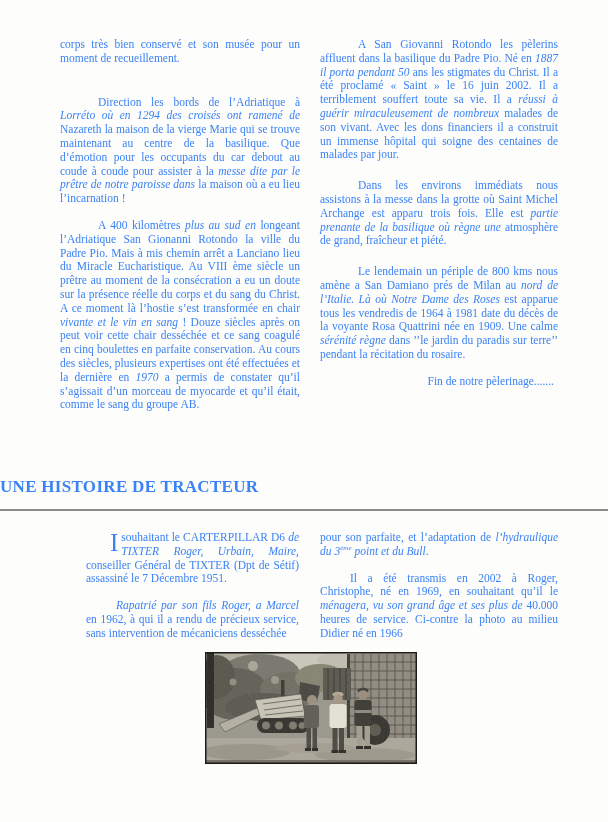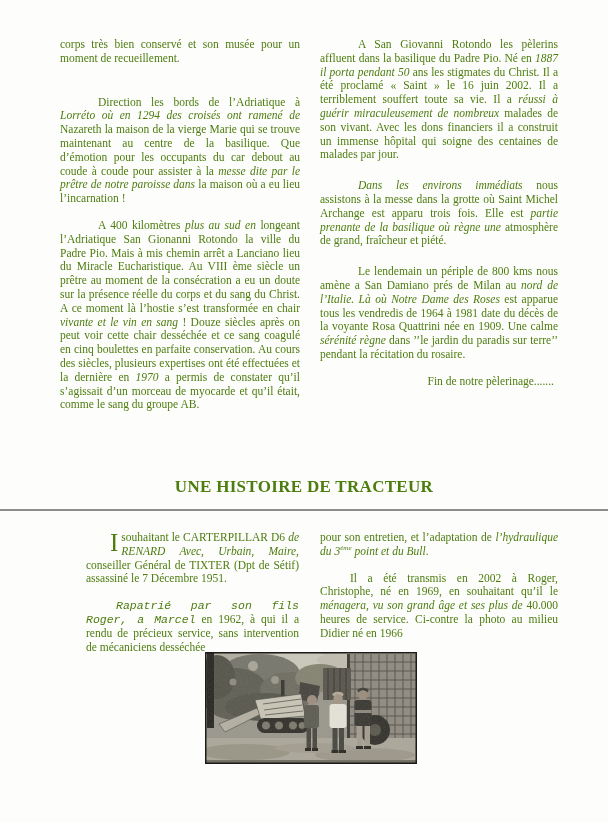--- a/index.html
+++ b/index.html
@@ -3,34 +3,34 @@
 <meta charset="utf-8">
 <style>
   html,body{margin:0;padding:0;background:#d9d9d9;}
   .page{
     position:relative;
     width:608px;height:822px;
     margin:0 auto;
     background:#fdfdfb;
     overflow:hidden;
     font-family:"Liberation Serif","DejaVu Serif",serif;
-    color:#4d7c0f;
+    color:#3b82f6;
   }
   .col{position:absolute;font-size:11.5px;line-height:13.8px;text-align:justify;}
   .col p{margin:0 0 13px 0;}
   .col p.mb-lg{margin-bottom:30px;}
   .col p.mb-md{margin-bottom:17px;}
   .indent{text-indent:38px;}
   .indent-sm{text-indent:30px;}
   .pilgrim-left{left:60px;top:38px;width:240px;}
   .pilgrim-right{left:320px;top:38px;width:238px;}
   .signoff{text-align:right;padding-right:4px;margin-top:2px;}
   .article-title{
     position:absolute;left:0;top:477px;width:608px;
-    text-align:center;font-weight:bold;font-size:17px;letter-spacing:0.3px;
+    font-weight:bold;font-size:17px;letter-spacing:0.3px;
   }
   .divider{position:absolute;left:0;top:509px;width:608px;height:2px;}
   .tract-left{left:86px;top:531px;width:213px;}
   .tract-right{left:320px;top:531px;width:238px;}
   .dropcap{
     float:left;font-size:25px;line-height:21px;
     margin:1px 3px 0 24px;font-weight:normal;
   }
   sup{font-size:0.62em;line-height:0;}
   .photo{position:absolute;left:205px;top:652px;width:212px;height:112px;}
@@ -42,37 +42,37 @@
 <div class="page">
 
   <div class="col pilgrim-left">
     <p class="mb-lg"><span>corps très bien conservé et son musée pour un moment de recueillement.</span></p>
     <p class="indent"><span>Direction les bords de l’Adriatique à </span><span style="font-style: italic;">Lorréto où en 1294 des croisés ont ramené de </span><span>Nazareth la maison de la vierge Marie qui se trouve maintenant au centre de la basilique. Que d’émotion pour les occupants du car debout au coude à coude pour assister à la </span><span style="font-style: italic;">messe dite par le prêtre de notre paroisse dans </span><span>la maison où a eu lieu l’incarnation !</span></p>
     <p class="indent"><span>A 400 kilomètres </span><span style="font-style: italic;">plus au sud en </span><span>longeant l’Adriatique San Gionanni Rotondo la ville du Padre Pio. Mais à mis chemin arrêt a Lanciano lieu du Miracle Eucharistique. Au VIII ème siècle un prêtre au moment de la consécration a eu un doute sur la présence réelle du corps et du sang du Christ. A ce moment là l’hostie s’est transformée en chair </span><span style="font-style: italic;">vivante et le vin en sang</span><span> ! Douze siècles après on peut voir cette chair desséchée et ce sang coagulé en cinq boulettes en parfaite conservation. Au cours des siècles, plusieurs expertises ont été effectuées et la dernière en </span><span style="font-style: italic;">1970</span><span> a permis de constater qu’il s’agissait d’un morceau de myocarde et qu’il était, comme le sang du groupe AB.</span></p>
   </div>
 
   <div class="col pilgrim-right">
     <p class="indent mb-md"><span>A San Giovanni Rotondo les pèlerins affluent dans la basilique du Padre Pio. Né en </span><span style="font-style: italic;">1887 il porta pendant 50</span><span> ans les stigmates du Christ. Il a été proclamé « Saint » le 16 juin 2002. Il a terriblement souffert toute sa vie. Il a </span><span style="font-style: italic;">réussi à guérir miraculeusement de nombreux</span><span> malades de son vivant. Avec les dons financiers il a construit un immense hôpital qui soigne des centaines de malades par jour.</span></p>
-    <p class="indent mb-md"><span style="font-style: italic;">Dans les environs immédiats</span><span> nous assistons à la messe dans la grotte où Saint Michel Archange est apparu trois fois. Elle est </span><span style="font-style: italic;">partie prenante de la basilique où règne une</span><span> atmosphère de grand, fraîcheur et piété.</span></p>
+    <p class="indent mb-md"><span style="">Dans les environs immédiats</span><span> nous assistons à la messe dans la grotte où Saint Michel Archange est apparu trois fois. Elle est </span><span style="font-style: italic;">partie prenante de la basilique où règne une</span><span> atmosphère de grand, fraîcheur et piété.</span></p>
     <p class="indent"><span>Le lendemain un périple de 800 kms nous amène a San Damiano prés de Milan au </span><span style="font-style: italic;">nord de l’Italie. Là où Notre Dame des Roses</span><span> est apparue tous les vendredis de 1964 à 1981 date du décès de la voyante Rosa Quattrini née en 1909. Une calme </span><span style="font-style: italic;">sérénité règne</span><span> dans ’’le jardin du paradis sur terre’’ pendant la récitation du rosaire.</span></p>
     <div class="signoff">Fin de notre pèlerinage.......</div>
   </div>
 
   <div class="article-title">UNE HISTOIRE DE TRACTEUR</div>
   <div class="divider" style="background:#8c8c8c;"></div>
 
   <div class="col tract-left">
     <p>
-      <span class="dropcap">I</span><span><span>souhaitant le CARTERPILLAR D6 </span><span style="font-style: italic;">de RENARD Avec, Urbain, Maire,</span><span> conseiller Général de TIXTER (Dpt de Sétif) assassiné le 7 Décembre 1951.</span></span>
+      <span class="dropcap">I</span><span><span>souhaitant le CARTERPILLAR D6 </span><span style="font-style: italic;">de TIXTER Roger, Urbain, Maire,</span><span> conseiller Général de TIXTER (Dpt de Sétif) assassiné le 7 Décembre 1951.</span></span>
     </p>
-    <p class="indent-sm"><span style="font-style: italic; font-family: Liberation Mono, monospace;">Rapatrié par son fils Roger, a Marcel</span><span> en 1962, à qui il a rendu de précieux service, sans intervention de mécaniciens desséchée</span></p>
+    <p class="indent-sm"><span style="font-style: italic;">Rapatrié par son fils Roger, a Marcel</span><span> en 1962, à qui il a rendu de précieux service, sans intervention de mécaniciens desséchée</span></p>
   </div>
 
   <div class="col tract-right">
-    <p><span>pour son entretien, et l’adaptation de </span><span style="font-style: italic;">l’hydraulique du 3</span><sup style="font-style: italic;">ème</sup><span style="font-style: italic;"> point et du Bull</span><span>.</span></p>
+    <p><span>pour son parfaite, et l’adaptation de </span><span style="font-style: italic;">l’hydraulique du 3</span><sup style="font-style: italic;">ème</sup><span style="font-style: italic;"> point et du Bull</span><span>.</span></p>
     <p class="indent-sm"><span>Il a été transmis en 2002 à Roger, Christophe, né en 1969, en souhaitant qu’il le </span><span style="font-style: italic; margin-top: 11px;">ménagera, vu son grand âge et ses plus de</span><span> 40.000 heures de service. Ci-contre la photo au milieu Didier né en 1966</span></p>
   </div>
 
   <div class="photo">
     <svg width="212" height="112" viewBox="0 0 212 112" xmlns="http://www.w3.org/2000/svg">
       <defs>
         <filter id="grain" x="0" y="0" width="100%" height="100%">
           <feTurbulence type="fractalNoise" baseFrequency="0.85" numOctaves="2" result="n"></feTurbulence>
           <feColorMatrix in="n" type="matrix" values="0 0 0 0 0.45  0 0 0 0 0.44  0 0 0 0 0.40  0 0 0 0.20 0"></feColorMatrix>
         </filter>

